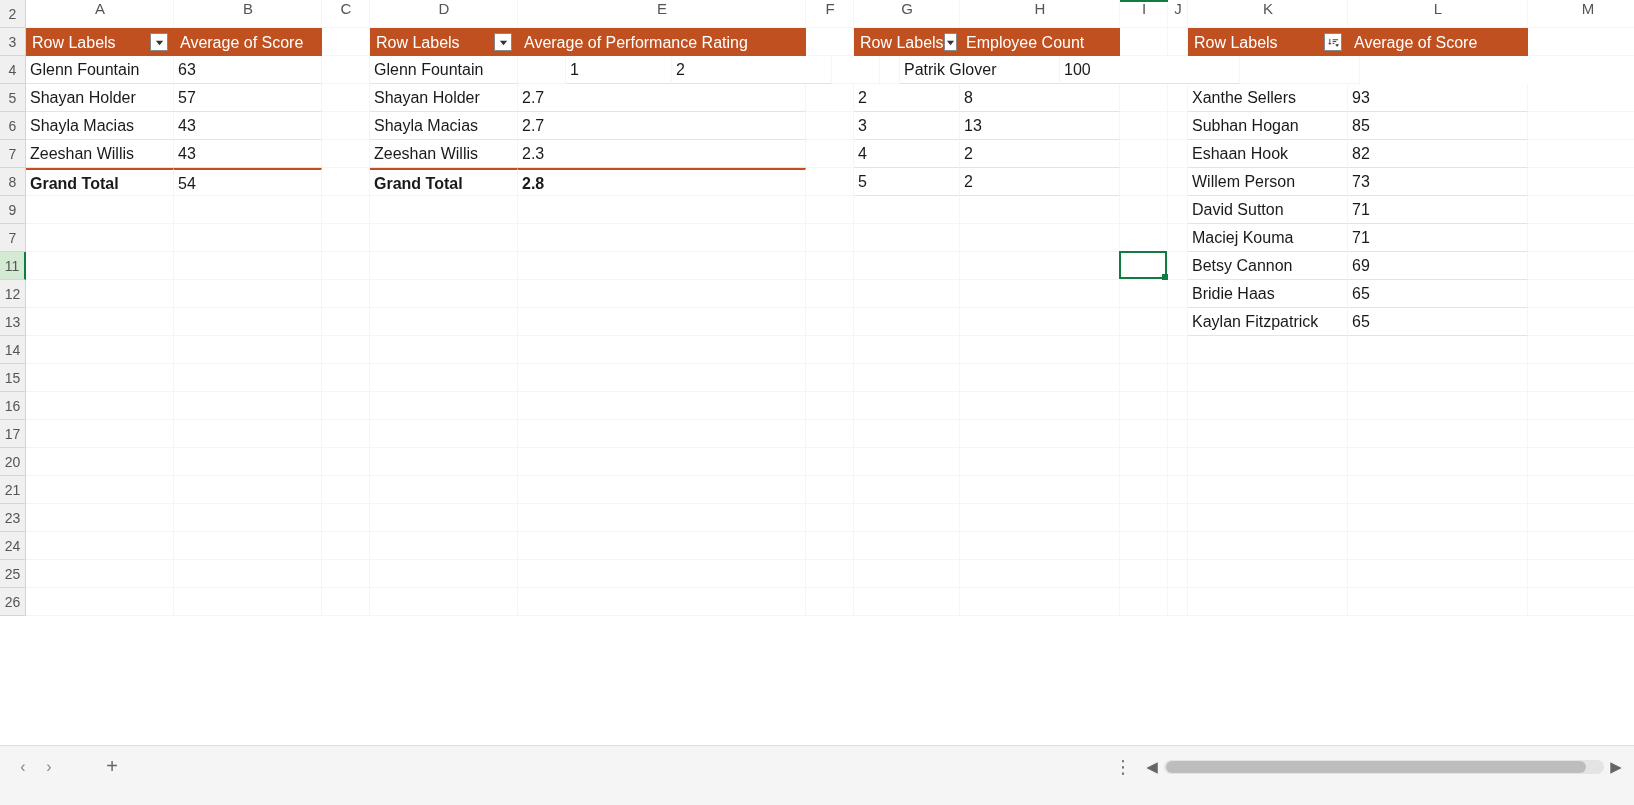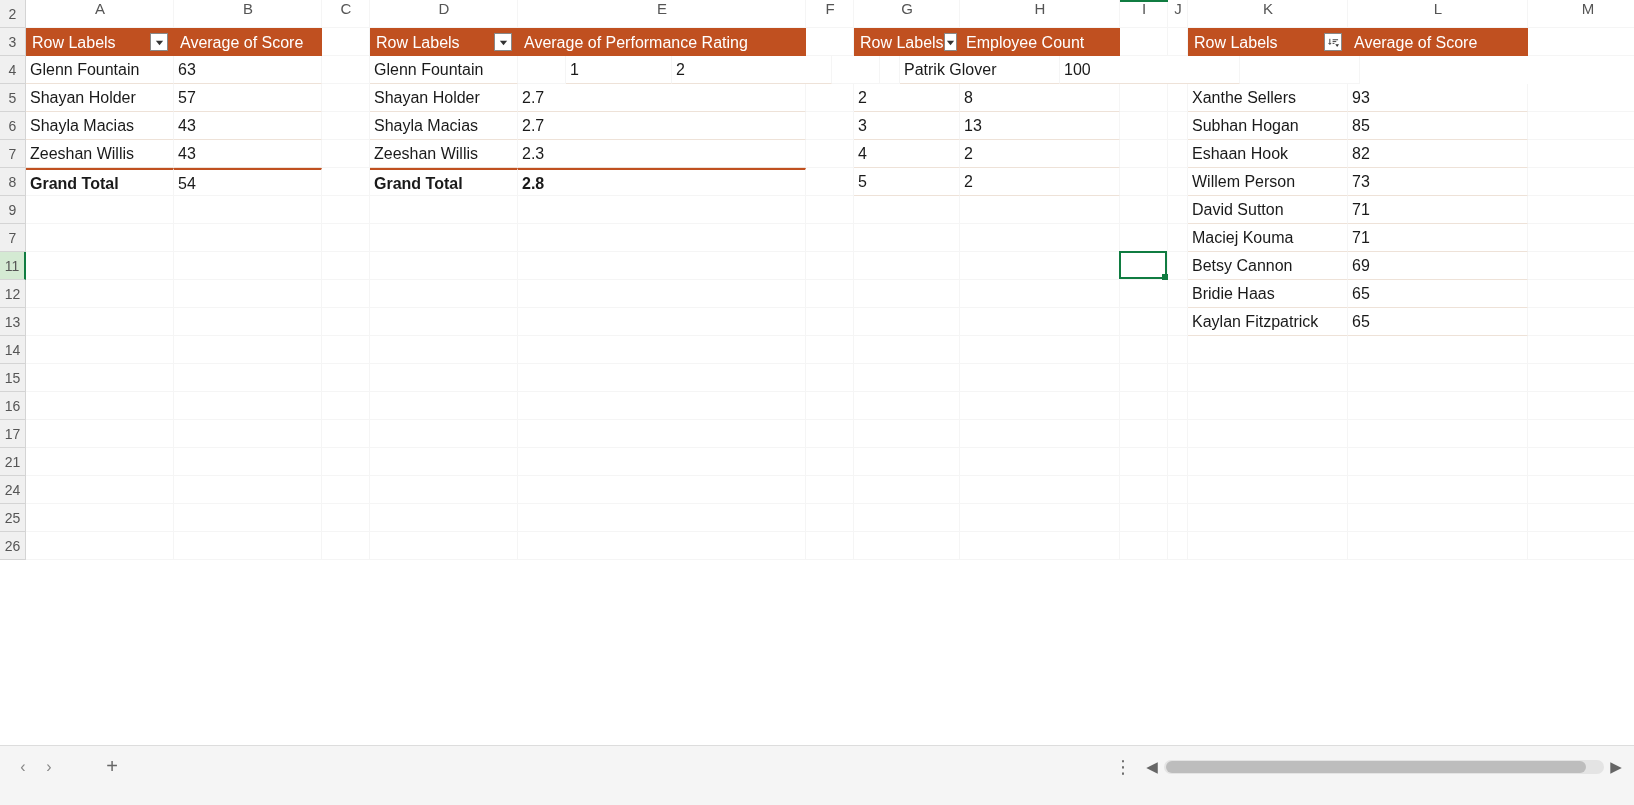--- a/index.html
+++ b/index.html
@@ -366,21 +366,53 @@
         <div class="cell cF" style="width: 48px;"></div>
         <div class="cell cG" style="width: 106px;"></div>
         <div class="cell cH" style="width: 160px;"></div>
         <div class="cell cI" style="width: 48px;"></div>
         <div class="cell cJ" style="width: 20px;"></div>
         <div class="cell cK" style="width: 160px;"></div>
         <div class="cell cL" style="width: 180px;"></div>
         <div class="cell cM" style="width: 120px;"></div>
       </div>
       <div class="row">
+        <div class="row-head">20</div>
+        <div class="cell cA" style="width: 148px;"></div>
+        <div class="cell cB" style="width: 148px;"></div>
+        <div class="cell cC" style="width: 48px;"></div>
+        <div class="cell cD" style="width: 148px;"></div>
+        <div class="cell cE" style="width: 288px;"></div>
+        <div class="cell cF" style="width: 48px;"></div>
+        <div class="cell cG" style="width: 106px;"></div>
+        <div class="cell cH" style="width: 160px;"></div>
+        <div class="cell cI" style="width: 48px;"></div>
+        <div class="cell cJ" style="width: 20px;"></div>
+        <div class="cell cK" style="width: 160px;"></div>
+        <div class="cell cL" style="width: 180px;"></div>
+        <div class="cell cM" style="width: 120px;"></div>
+      </div>
+      <div class="row">
         <div class="row-head">21</div>
+        <div class="cell cA" style="width: 148px;"></div>
+        <div class="cell cB" style="width: 148px;"></div>
+        <div class="cell cC" style="width: 48px;"></div>
+        <div class="cell cD" style="width: 148px;"></div>
+        <div class="cell cE" style="width: 288px;"></div>
+        <div class="cell cF" style="width: 48px;"></div>
+        <div class="cell cG" style="width: 106px;"></div>
+        <div class="cell cH" style="width: 160px;"></div>
+        <div class="cell cI" style="width: 48px;"></div>
+        <div class="cell cJ" style="width: 20px;"></div>
+        <div class="cell cK" style="width: 160px;"></div>
+        <div class="cell cL" style="width: 180px;"></div>
+        <div class="cell cM" style="width: 120px;"></div>
+      </div>
+      <div class="row">
+        <div class="row-head">23</div>
         <div class="cell cA" style="width: 148px;"></div>
         <div class="cell cB" style="width: 148px;"></div>
         <div class="cell cC" style="width: 48px;"></div>
         <div class="cell cD" style="width: 148px;"></div>
         <div class="cell cE" style="width: 288px;"></div>
         <div class="cell cF" style="width: 48px;"></div>
         <div class="cell cG" style="width: 106px;"></div>
         <div class="cell cH" style="width: 160px;"></div>
         <div class="cell cI" style="width: 48px;"></div>
         <div class="cell cJ" style="width: 20px;"></div>

